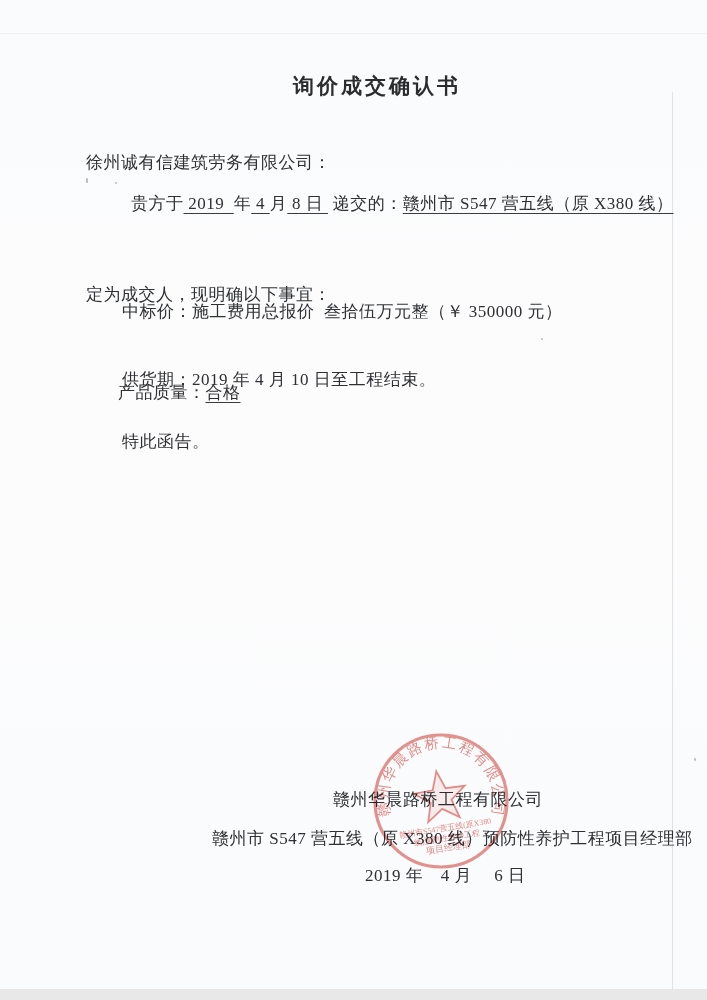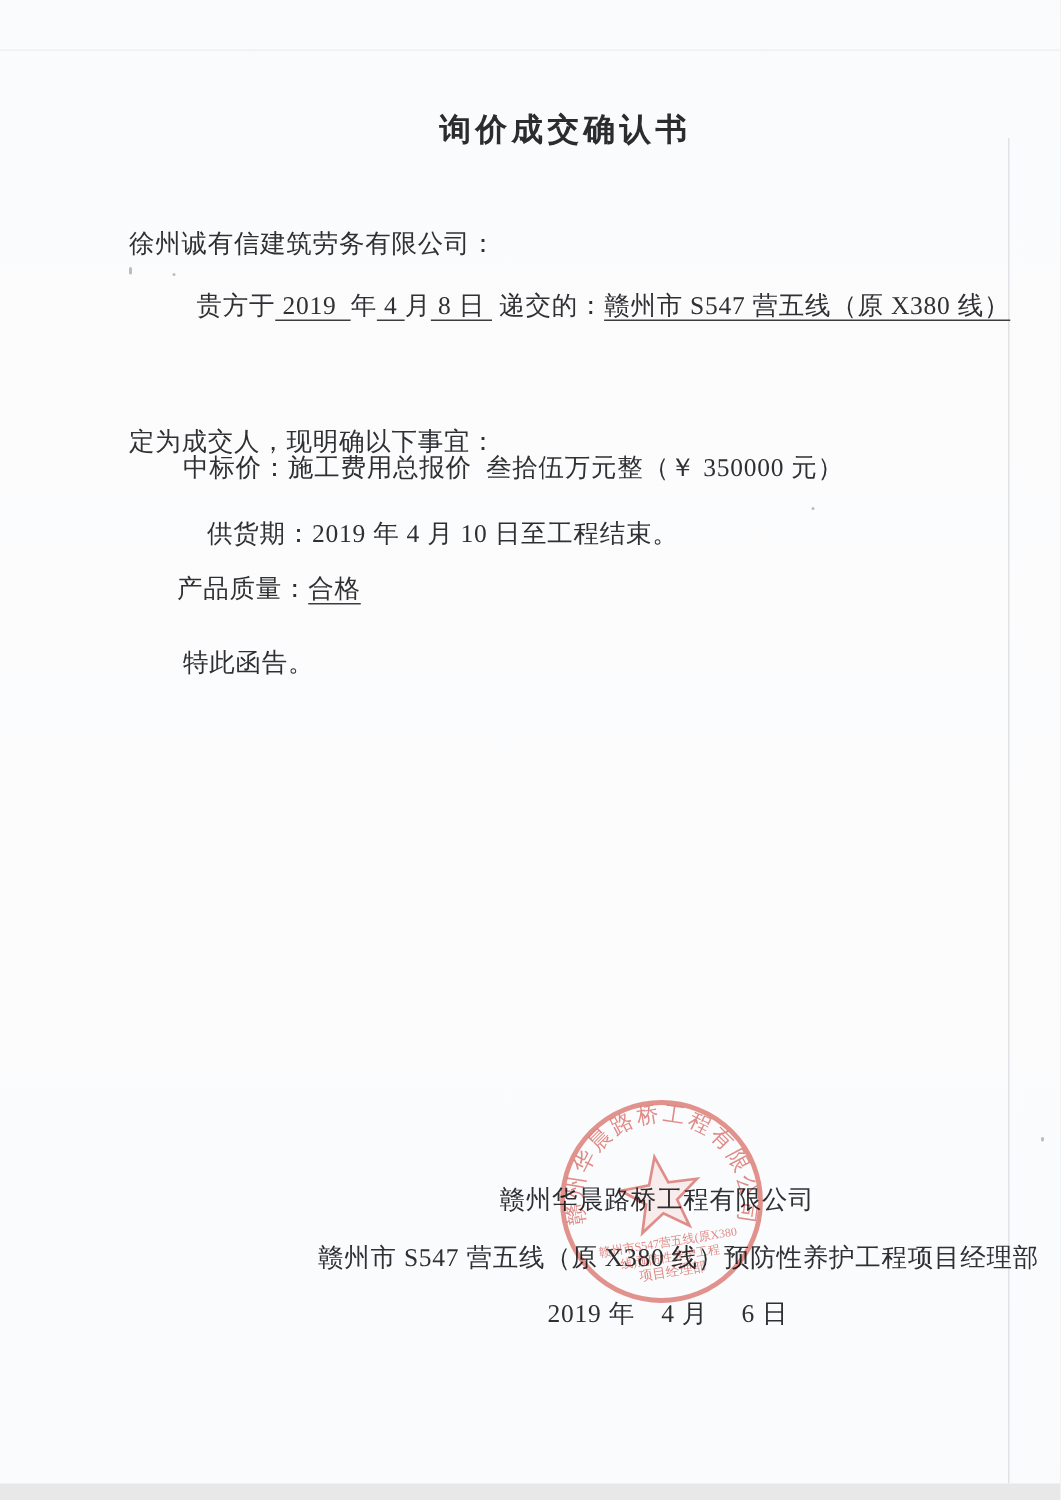--- a/index.html
+++ b/index.html
@@ -63,21 +63,21 @@
 
   <div class="line" style="left:86px;top:151px;">徐州诚有信建筑劳务有限公司：</div>
 
   <div class="line" style="left:131px;top:192px;"><span>贵方于</span><span class="u"> 2019  </span><span>年</span><span class="u"> 4 </span><span>月</span><span class="u"> 8 日 </span><span> 递交的：</span><span class="u">赣州市 S547 营五线（原 X380 线）</span></div>
 
 
   <div class="line" style="left:86px;top:263px;margin-top:20px;">定为成交人，现明确以下事宜：</div>
 
   <div class="line" style="left:122px;top:300px;text-align:center;">中标价：施工费用总报价  叁拾伍万元整（￥ 350000 元）</div>
 
-  <div class="line" style="left:122px;top:344px;margin-left:16px;">供货期：2019 年 4 月 10 日至工程结束。</div>
+  <div class="line" style="left:122px;top:368px;">供货期：2019 年 4 月 10 日至工程结束。</div>
 
   <div class="line" style="left:118px;top:381px;"><span>产品质量：</span><span class="u">合格</span></div>
 
 
   <div class="line" style="left:122px;top:430px;">特此函告。</div>
 
   <div class="line" style="left:333px;top:788px;">赣州华晨路桥工程有限公司</div>
 
   <div class="line" style="left:212px;top:827px;">赣州市 S547 营五线（原 X380 线）预防性养护工程项目经理部</div>
 

